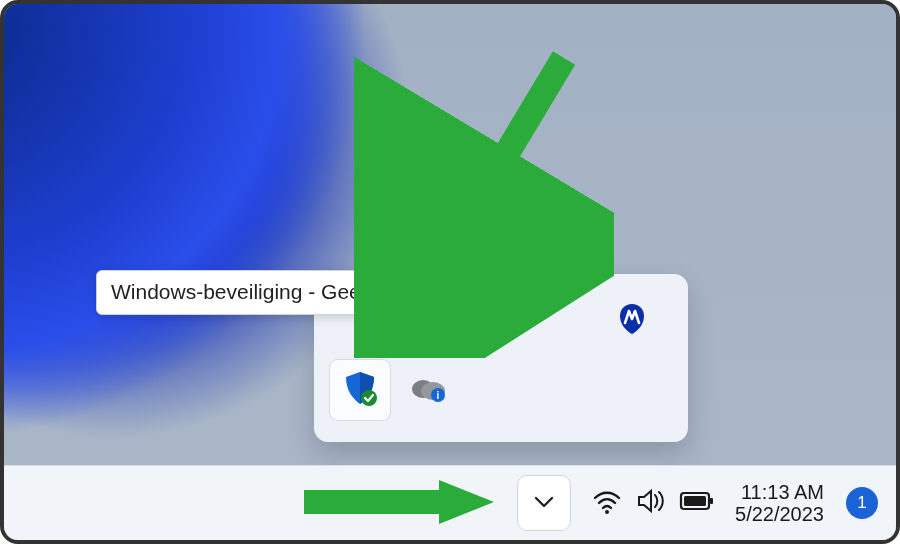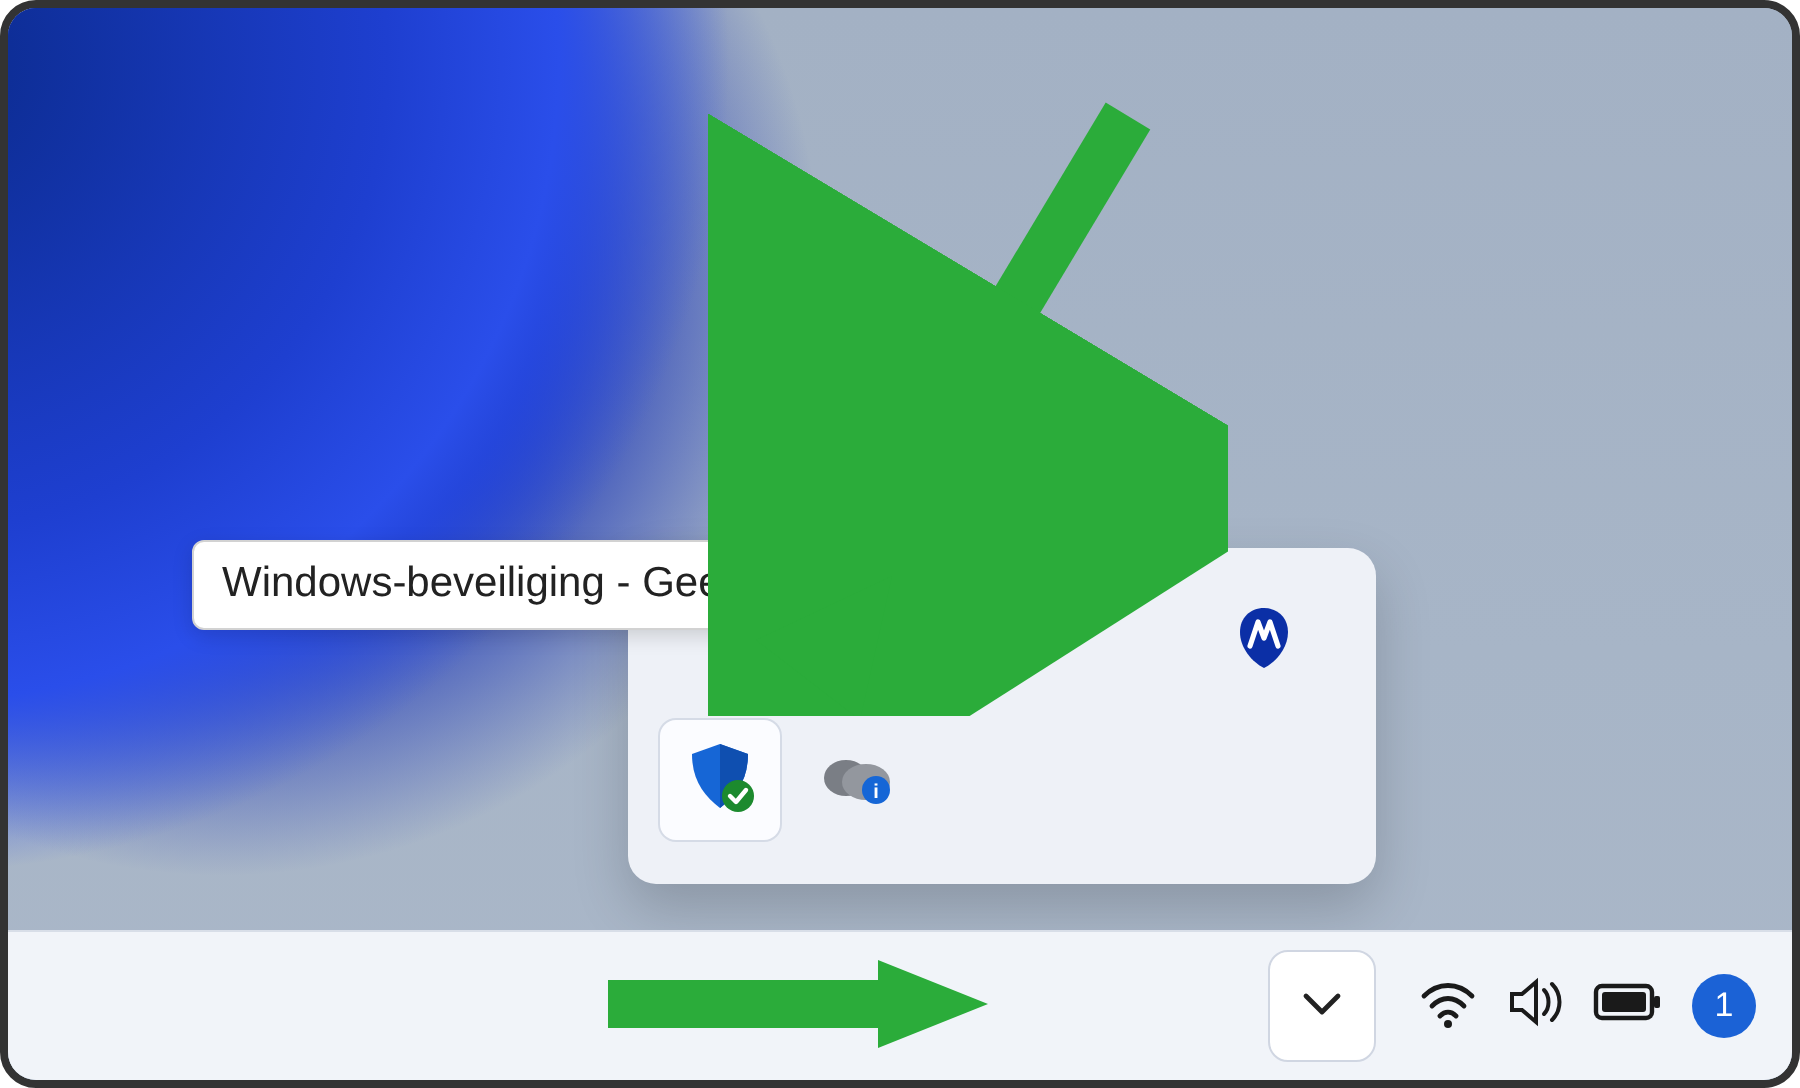--- a/index.html
+++ b/index.html
@@ -227,19 +227,23 @@
     </div>
     <div class="tb-item">
       <span>
         <svg width="36" height="26" viewBox="0 0 36 26">
           <rect x="2" y="5" width="28" height="16" rx="3" fill="none" stroke="#1a1a1a" stroke-width="2.2"></rect>
           <rect x="31" y="10" width="3" height="6" rx="1" fill="#1a1a1a"></rect>
           <rect x="5" y="8" width="22" height="10" rx="1.5" fill="#1a1a1a"></rect>
         </svg>
       </span>
     </div>
+    <div class="clock">
+      <span class="time">11:13 AM</span>
+      <span class="date">5/22/2023</span>
+    </div>
     <div class="tb-item">
       <div class="notif-badge">
         <span>1</span>
       </div>
     </div>
   </div>
 </div>
 
 </body></html>

